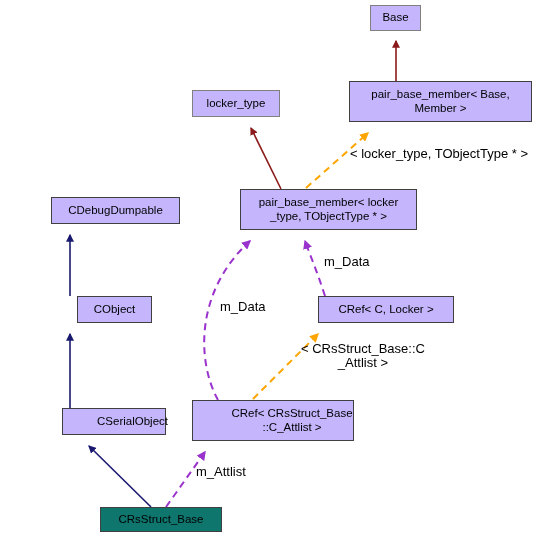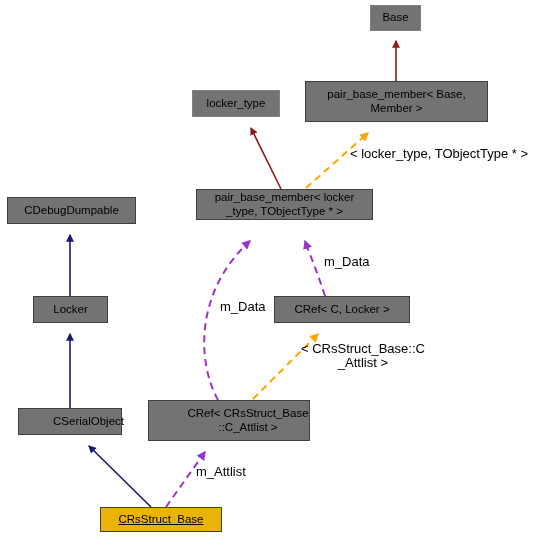--- a/index.html
+++ b/index.html
@@ -25,32 +25,32 @@
   .node {
     position: absolute;
     box-sizing: border-box;
     display: flex;
     align-items: center;
     justify-content: center;
     text-align: center;
     font-size: 11.5px;
     line-height: 13.5px;
     color: #000000;
-    background: #737373;
+    background: #c4b5fd;
     border: 1px solid #808080;
     white-space: pre;
     z-index: 3;
   }
   .node.solid {
     border: 1.6px solid #404040;
+    margin-left: 44px;
   }
   .node.current {
-    background: #eab308;
+    background: #0f766e;
     border: 1.6px solid #404040;
-    text-decoration: underline;
   }
   .edge-label {
     position: absolute;
     font-size: 13px;
     line-height: 14px;
     color: #000000;
     white-space: pre;
     z-index: 4;
     background: transparent;
   }
@@ -87,24 +87,24 @@
         <path d="M 253,399 L 318,334" fill="none" stroke="#ffa500" stroke-width="2" stroke-dasharray="7,5" marker-end="url(#arrow-orange)"></path>
         <path d="M 166,507 L 205,452" fill="none" stroke="#9a32cd" stroke-width="2" stroke-dasharray="7,5" marker-end="url(#arrow-purple)"></path>
       </g>
   </svg>
 
   <div id="node-layer">
       <div class="node" style="left: 370px; top: 5px; width: 51px; height: 26px;">Base</div>
       <div class="node" style="left: 192px; top: 90px; width: 88px; height: 27px;">locker_type</div>
       <div class="node solid" style="left: 305px; top: 81px; width: 183px; height: 41px;">pair_base_member&lt; Base,
 Member &gt;</div>
-      <div class="node solid" style="left: 196px; top: 189px; width: 177px; height: 31px;">pair_base_member&lt; locker
+      <div class="node solid" style="left: 196px; top: 189px; width: 177px; height: 41px;">pair_base_member&lt; locker
 _type, TObjectType * &gt;</div>
       <div class="node solid" style="left: 7px; top: 197px; width: 129px; height: 27px;">CDebugDumpable</div>
-      <div class="node solid" style="left: 33px; top: 296px; width: 75px; height: 27px;">Locker</div>
+      <div class="node solid" style="left: 33px; top: 296px; width: 75px; height: 27px;">CObject</div>
       <div class="node solid" style="left: 274px; top: 296px; width: 136px; height: 27px;">CRef&lt; C, Locker &gt;</div>
       <div class="node solid" style="left: 18px; top: 408px; width: 104px; height: 27px; padding-left: 37px;">CSerialObject</div>
       <div class="node solid" style="left: 148px; top: 400px; width: 162px; height: 41px; padding-left: 38px;">CRef&lt; CRsStruct_Base
 ::C_Attlist &gt;</div>
       <div class="node current" style="left: 100px; top: 507px; width: 122px; height: 25px;">CRsStruct_Base</div>
     </div>
   <div id="label-layer">
       <div class="edge-label" style="left: 350px; top: 147px;">&lt; locker_type, TObjectType * &gt;</div>
       <div class="edge-label" style="left: 324px; top: 255px;">m_Data</div>
       <div class="edge-label" style="left: 220px; top: 300px;">m_Data</div>

